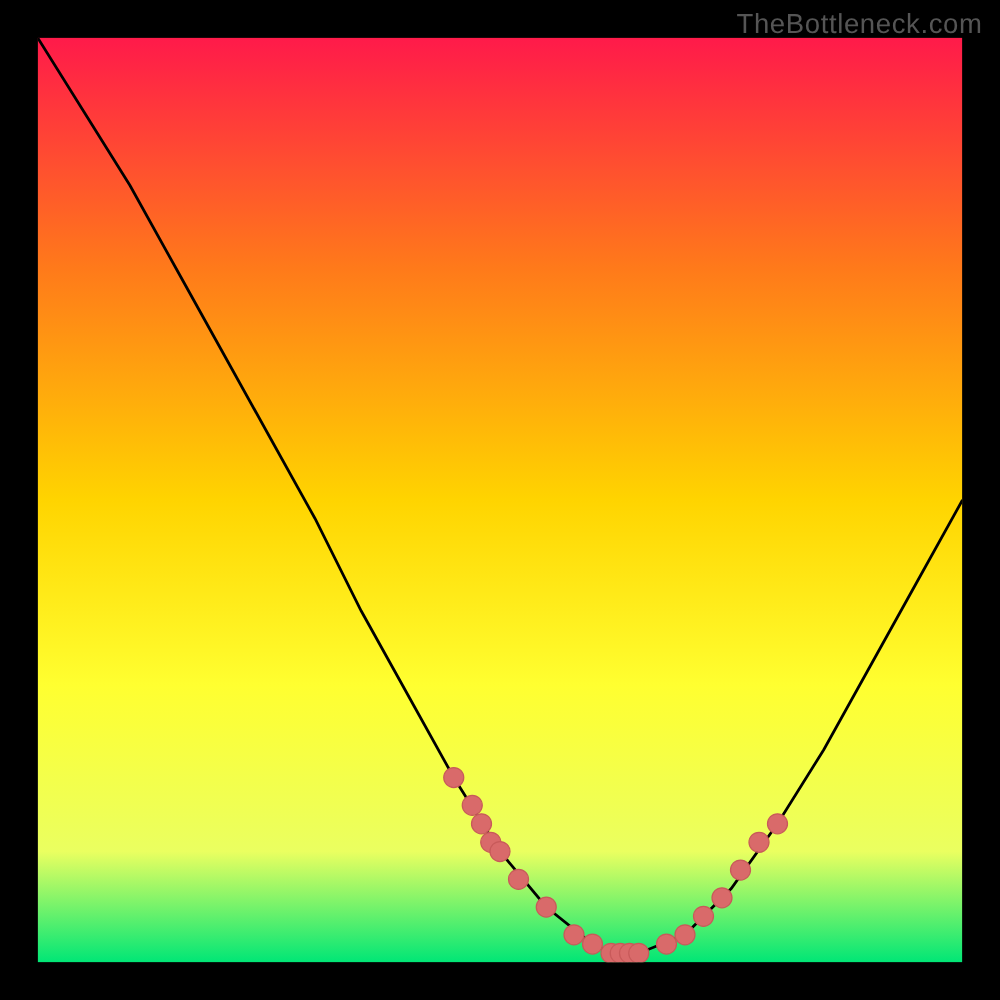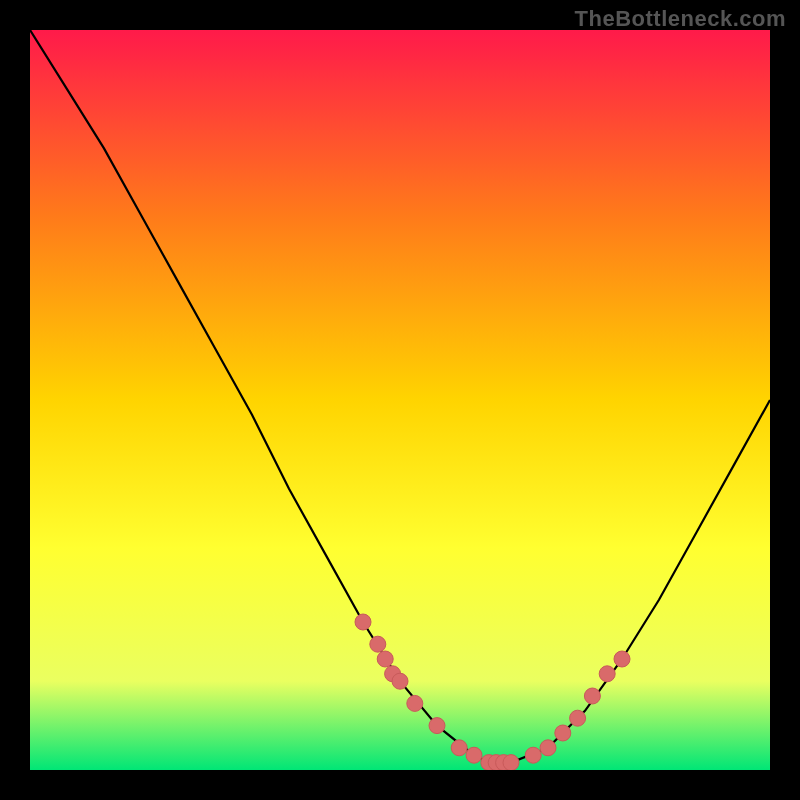--- a/index.html
+++ b/index.html
@@ -9,21 +9,21 @@
     background: #000;
     position: relative;
     font-family: Arial, sans-serif;
   }
   .watermark {
     position: absolute;
     top: 6px;
     right: 14px;
     color: #555;
     font-size: 22px;
-    font-weight: 700;
+    font-weight: 400;
     z-index: 10;
     letter-spacing: 0.5px;
   }
   .plot-area {
     position: absolute;
     top: 30px;
     left: 30px;
     width: 740px;
     height: 740px;
     overflow: hidden;

